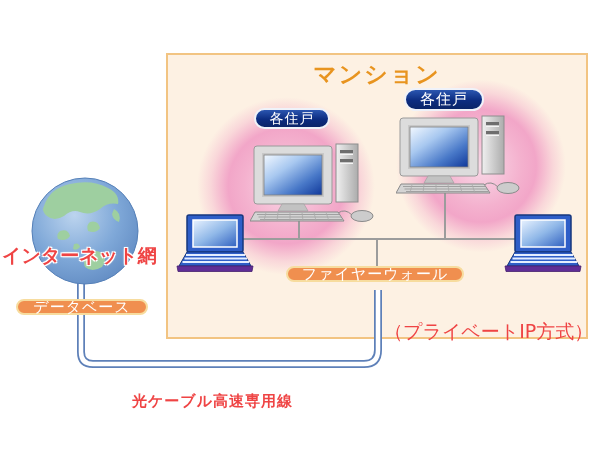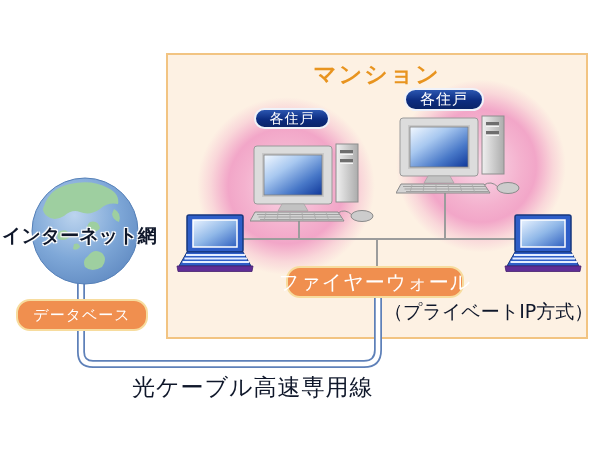--- a/index.html
+++ b/index.html
@@ -32,32 +32,32 @@
   
   .art{position:absolute;z-index:4;}
   .globe-wrap{position:absolute;left:30px;top:176px;width:110px;height:110px;z-index:3;}
   
   .badge{
     position:absolute;display:flex;align-items:center;justify-content:center;
     color:#ffffff;font-weight:normal;z-index:5;box-sizing:border-box;white-space:nowrap;
   }
   .badge-orange{background:#F08F4F;border:2px solid #F7DC9E;border-radius:14px;}
   .badge-navy{background:linear-gradient(#2B56B0 0%,#0C2C80 55%,#0A2468 100%);border:2px solid #EFF2F9;border-radius:12px;}
-  .badge-db{left:16px;top:299px;width:132px;height:32px;font-size:15px;letter-spacing:1px;}
-  .badge-fw{left:286px;top:266px;width:178px;height:32px;font-size:20px;letter-spacing:1px;}
+  .badge-db{left:16px;top:299px;width:132px;height:16px;font-size:15px;letter-spacing:1px;}
+  .badge-fw{left:286px;top:266px;width:178px;height:16px;font-size:15px;letter-spacing:1px;}
   .badge-unit1{left:254px;top:108px;width:76px;height:21px;font-size:14px;letter-spacing:1px;}
   .badge-unit2{left:404px;top:88px;width:80px;height:23px;font-size:15px;letter-spacing:1px;}
   
-  .lbl{position:absolute;color:#0f172a;z-index:5;white-space:nowrap;}
+  .lbl{position:absolute;color:#ef4444;z-index:5;white-space:nowrap;margin-top:20px;}
   .lbl-internet{
     left:2px;top:223px;font-size:19px;font-weight:bold;
     text-shadow:-1px -1px 0 #fff,1px -1px 0 #fff,-1px 1px 0 #fff,1px 1px 0 #fff,0 0 3px #fff;
   }
   .lbl-ip{left:384px;top:299px;font-size:19px;font-weight:normal;}
-  .lbl-cable{left:132px;top:372px;font-size:23px;font-weight:normal;letter-spacing:1px;}
+  .lbl-cable{left:132px;top:372px;font-size:15px;font-weight:bold;letter-spacing:1px;}
 </style>
 </head>
 <body>
 
 <div class="canvas">
 
   <svg width="0" height="0" style="position:absolute" aria-hidden="true">
     <defs>
       <linearGradient id="gradScreen" x1="0" y1="0" x2="1" y2="1">
         <stop offset="0" stop-color="#F2F8FF"></stop>

